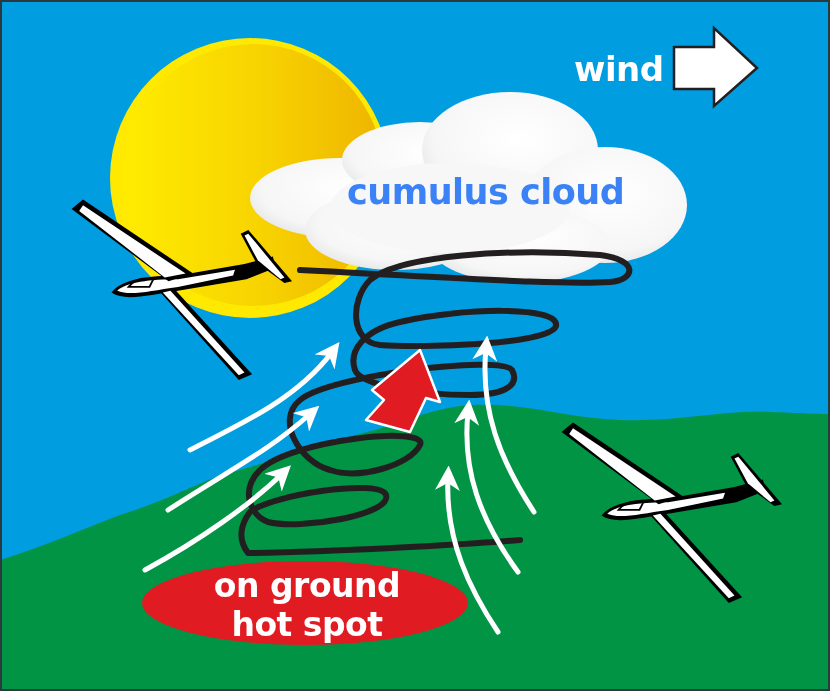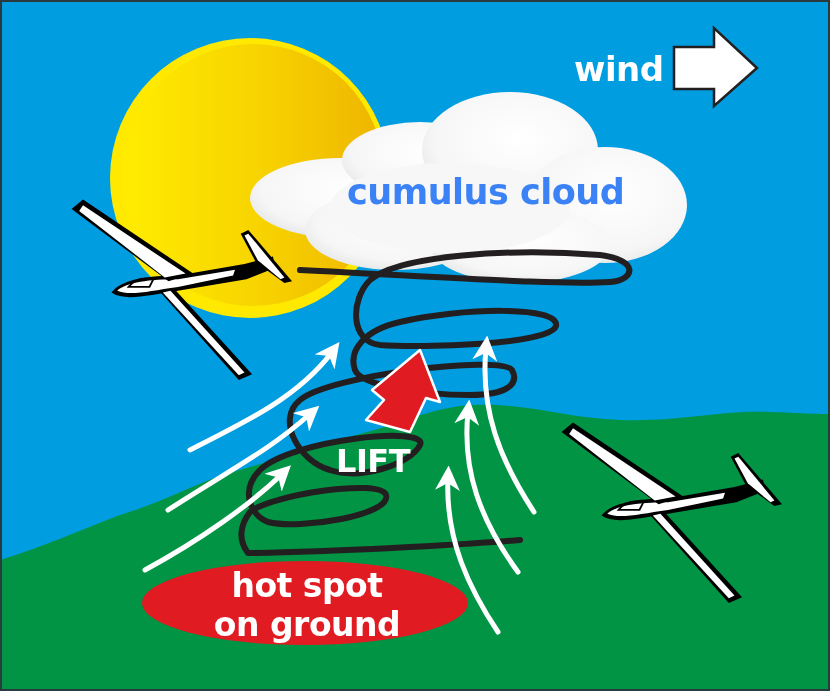--- a/index.html
+++ b/index.html
@@ -109,18 +109,17 @@
     <use href="#glider" transform="translate(178,285) scale(0.95)"></use>
     <use href="#glider" transform="translate(668,508) scale(0.95)"></use>
 
     <path d="M674,47 L714,47 L714,28 L757,68 L714,106 L714,89 L674,89 z" fill="#ffffff" stroke="#231f20" stroke-width="2.5" stroke-linejoin="miter"></path>
 
     <rect x="1" y="1" width="828" height="689" fill="none" stroke="#2b3a3f" stroke-width="2"></rect>
   </svg>
 
   <span class="label label-wind">wind</span>
   <span class="label label-cloud">cumulus cloud</span>
-  <span class="label label-lift">LIFT</span>
   <div class="label label-hot">
+    <div>on ground</div>
     <div>hot spot</div>
-    <div>on ground</div>
   </div>
 </div>
 
 </body></html>

